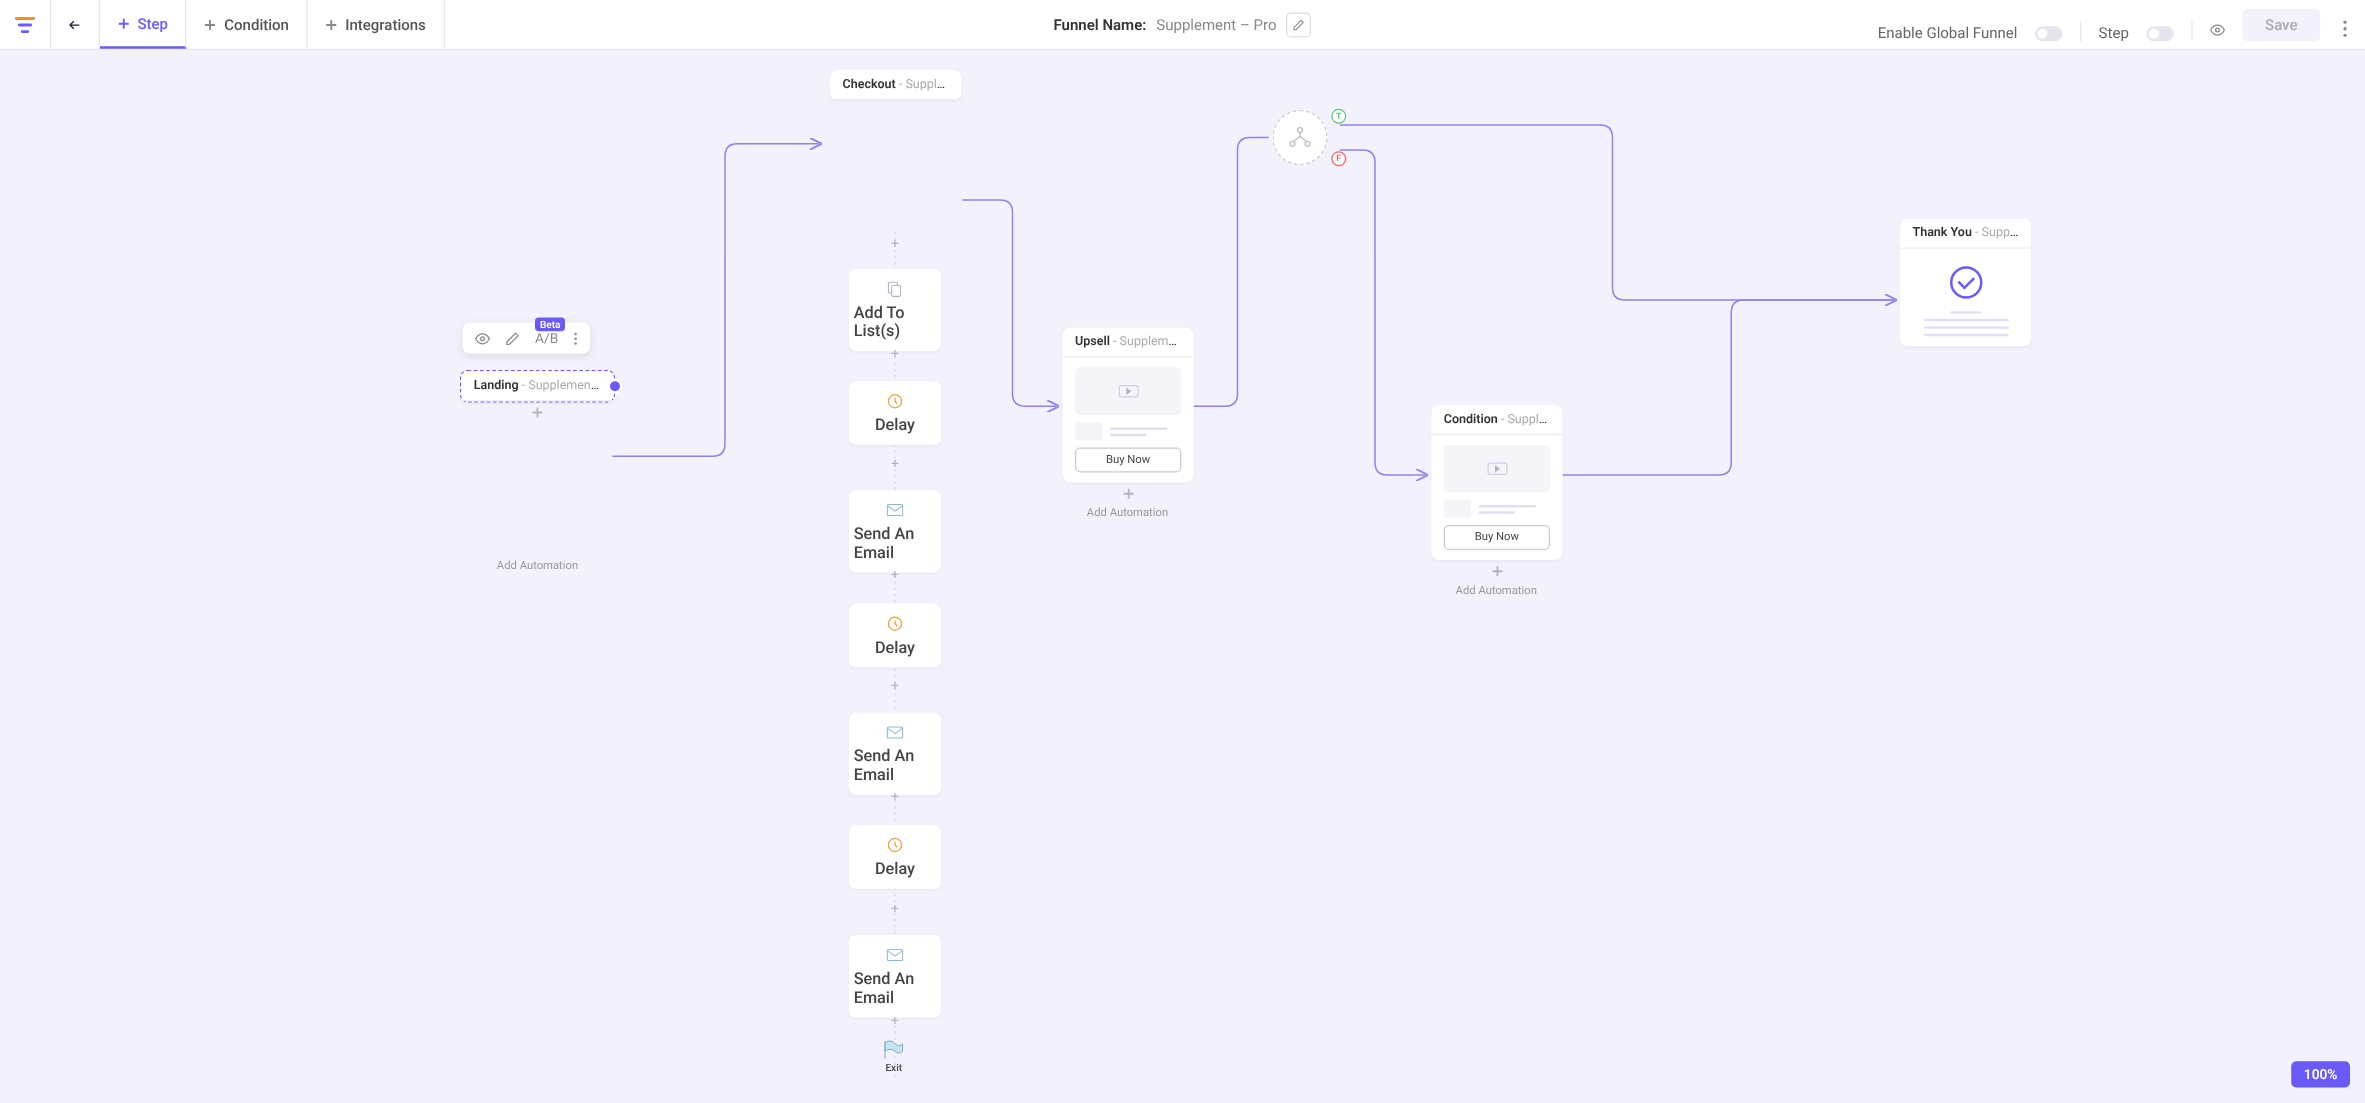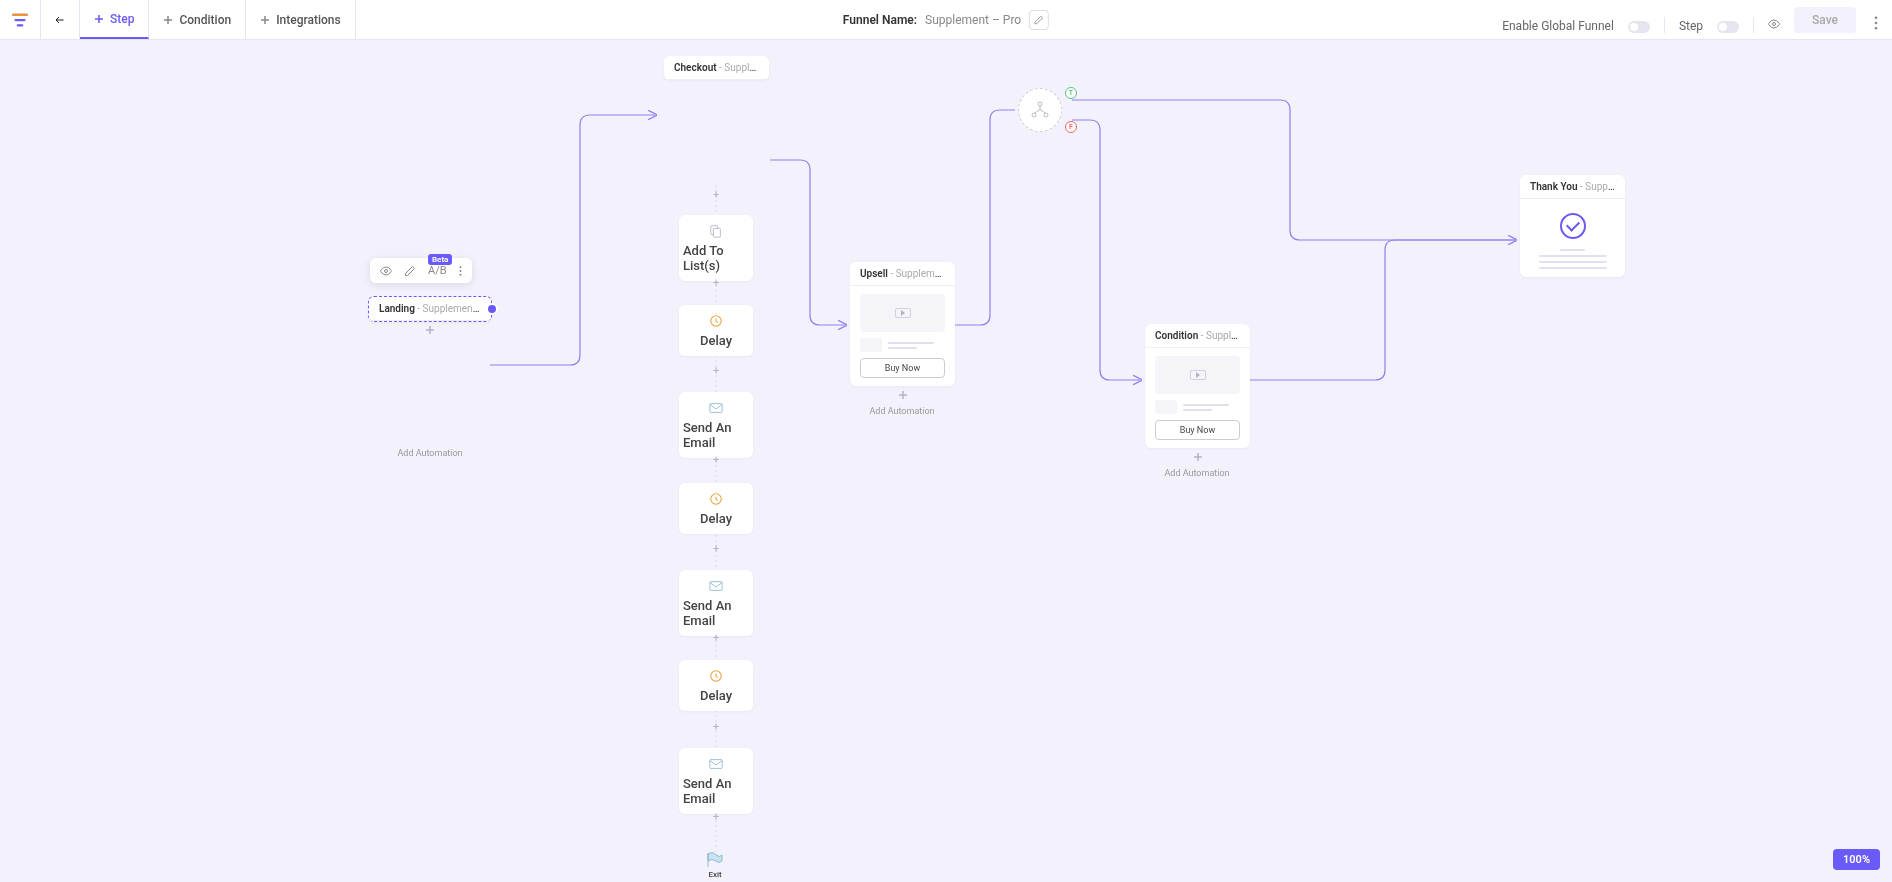--- a/index.html
+++ b/index.html
@@ -312,21 +312,21 @@
     <div class="an-icon">
         <svg viewBox="0 0 16 12" width="14" height="12">
           <rect x="1" y="1" width="14" height="10" rx="1" fill="none" stroke="#8fb8d0"></rect>
           <path d="M1 2l7 5 7-5" fill="none" stroke="#8fb8d0"></path>
         </svg>
       </div>
     <div class="an-label">Send An Email</div>
   </div>
   <div class="mini-plus" style="left:716px; top:770px;">+</div>
 
-  <div class="exit-wrap" style="left:706px; top:812px;">
+  <div class="exit-wrap" style="left:706px; top:792px;">
     <svg width="18" height="16" viewBox="0 0 18 16">
         <path d="M2 1v14M2 2 Q7 -1 10 3 Q14 6 16 3 L16 9 Q13 12 10 9 Q6 6 2 9 Z" fill="#c7e3f0" stroke="#7fadc7" stroke-width="0.8"></path>
       </svg>
     <div class="exit-lbl">Exit</div>
   </div>
 
   <div class="node" style="left:850px; top:222px; width:105px;">
     <div class="node-hdr">
       <span class="nh-bold">Upsell</span>
       <span class="nh-sub">- Supplement U...</span>

